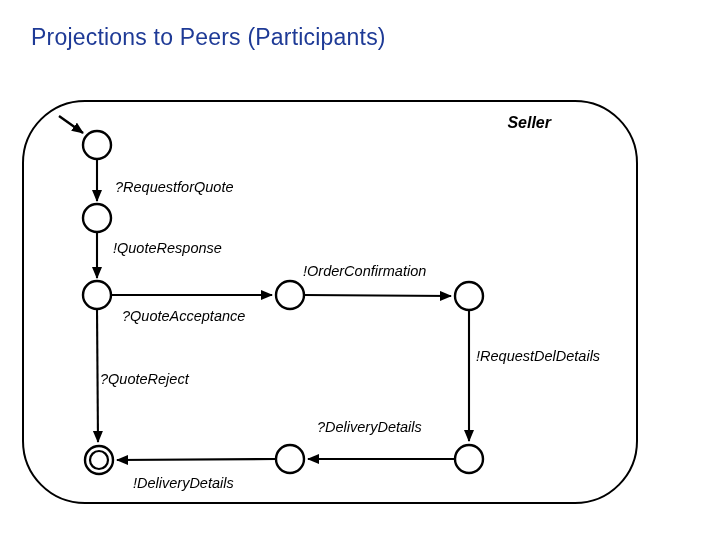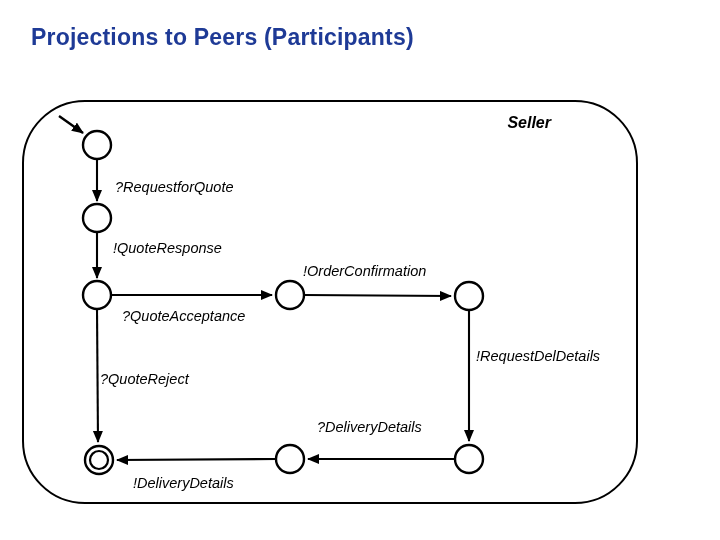--- a/index.html
+++ b/index.html
@@ -14,21 +14,21 @@
     background: #ffffff;
     overflow: hidden;
     font-family: "Liberation Sans", sans-serif;
   }
   .slide-title {
     position: absolute;
     left: 31px;
     top: 24px;
     margin: 0;
     font-size: 23px;
-    font-weight: 700;
+    font-weight: 400;
     letter-spacing: 0.2px;
     font-family: "Liberation Sans", sans-serif;
   }
   .diagram-holder {
     position: absolute;
     left: 0;
     top: 0;
     width: 720px;
     height: 540px;
   }

